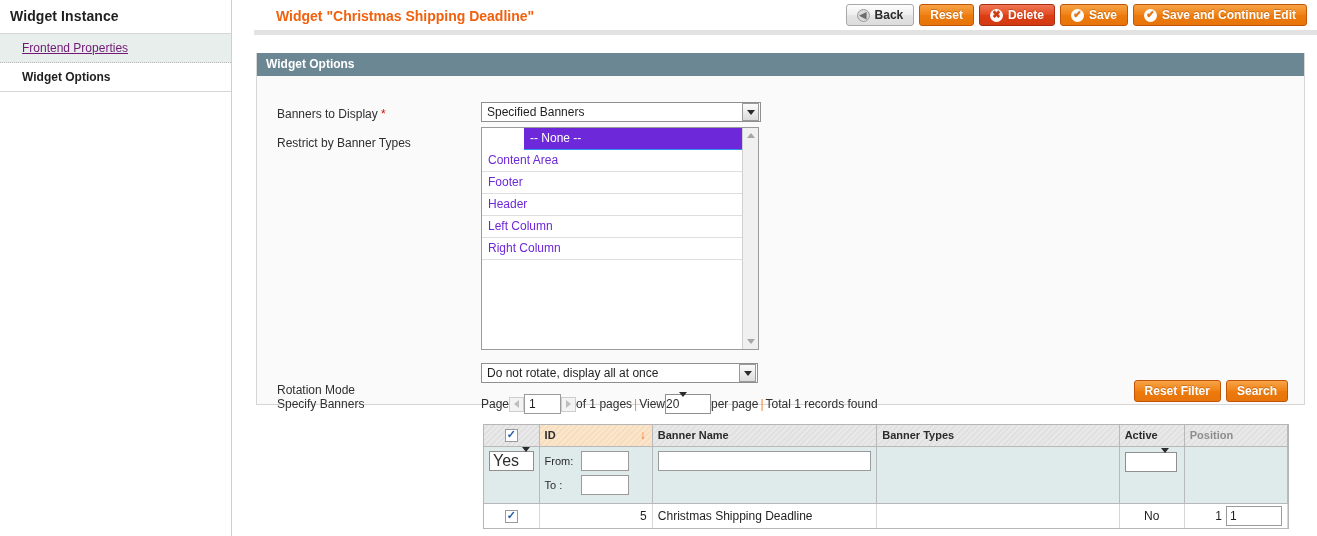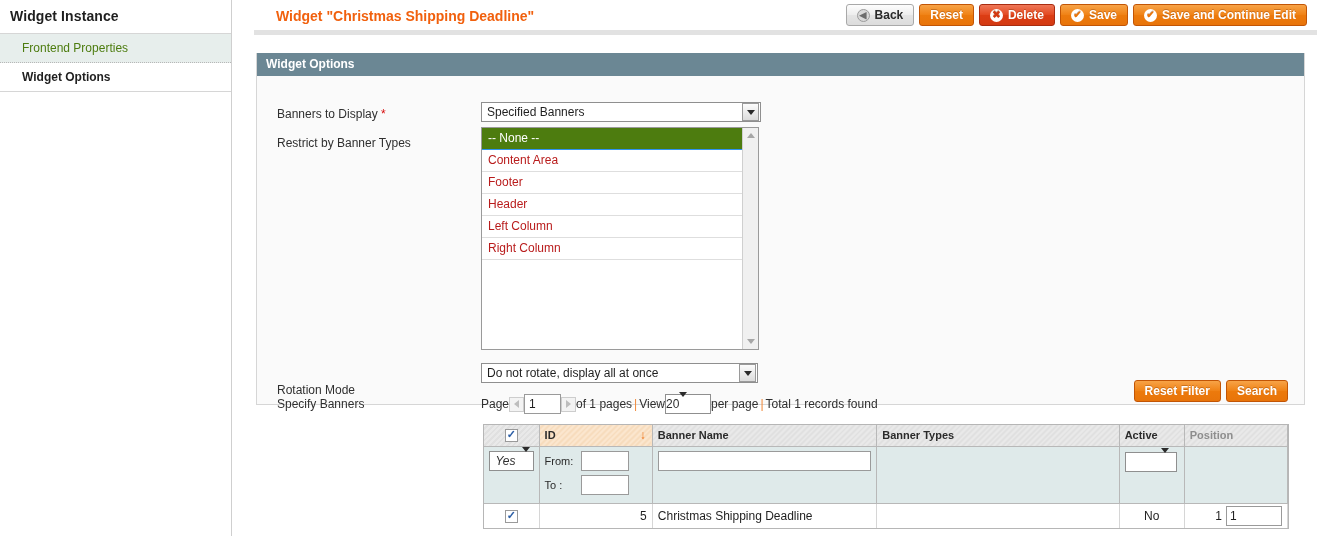--- a/index.html
+++ b/index.html
@@ -29,21 +29,22 @@
   .tab-list { border-top: 1px solid #d6d6d6; }
   .tab-item {
     padding: 7px 0 7px 22px;
     font-size: 12px;
     color: #1f1f1f;
     border-bottom: 1px dotted #b7b7b7;
     background: #ffffff;
   }
   .tab-item.active {
     background: #e7eeec;
-    color: #4d7c0f;
+    color: #701a75;
+    text-decoration: underline;
   }
   .tab-item.current {
     font-weight: bold;
     border-bottom: 1px solid #d6d6d6;
   }
 
   
   .main {
     position: absolute; left: 232px; top: 0;
     width: 1085px; height: 536px;
@@ -162,27 +163,28 @@
     background: #ffffff;
     display: flex;
     overflow: hidden;
   }
   .multi-opts { flex: 1; }
   .multi-opts .opt {
     height: 22px;
     line-height: 21px;
     padding-left: 6px;
     font-size: 12px;
-    color: #b91c1c;
+    color: #6d28d9;
     border-bottom: 1px solid #dedede;
   }
   .multi-opts .opt.selected {
-    background: #4d7c0f;
+    background: #6d28d9;
     color: #ffffff;
     border-bottom: 1px solid #2f93ef;
+    margin-left: 42px;
   }
   .multi-scroll {
     width: 16px;
     background: #f0f0f0;
     border-left: 1px solid #cfcfcf;
     position: relative;
     flex: 0 0 auto;
   }
   .sb-btn {
     position: absolute; left: 0; width: 16px; height: 15px;
@@ -291,22 +293,21 @@
     padding: 0 3px;
     color: #1f1f1f;
     vertical-align: middle;
   }
   .fromto { display: flex; align-items: center; gap: 4px; margin-bottom: 4px; font-size: 11px; }
   .fromto label { width: 32px; color: #2b2b2b; }
   .mini-sel {
     display: inline-flex; align-items: center;
     height: 20px; width: 45px;
     border: 1px solid #8f8f8f; background: #fff;
-    font-size: 12px;
-    font-style: italic;
+    font-size: 16px;
   }
   .mini-sel .sel-val { padding-left: 3px; flex: 1; }
   .mini-sel .sel-arrow { width: 15px; height: 18px; }
   .pos-cell { display: flex; align-items: center; justify-content: flex-end; gap: 4px; }
 </style>
 </head>
 <body>
 
 <div class="page">
 

